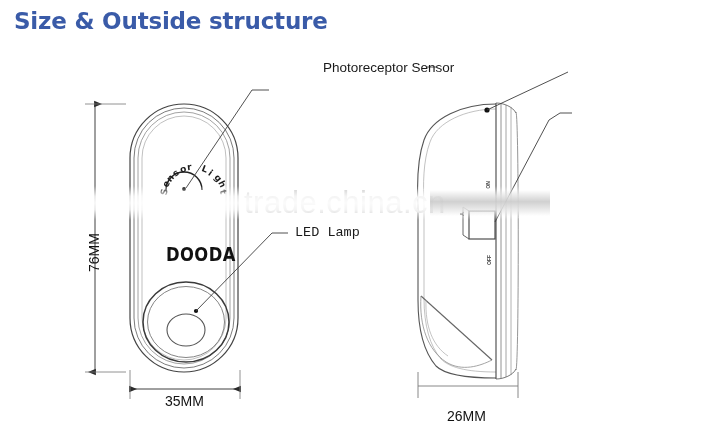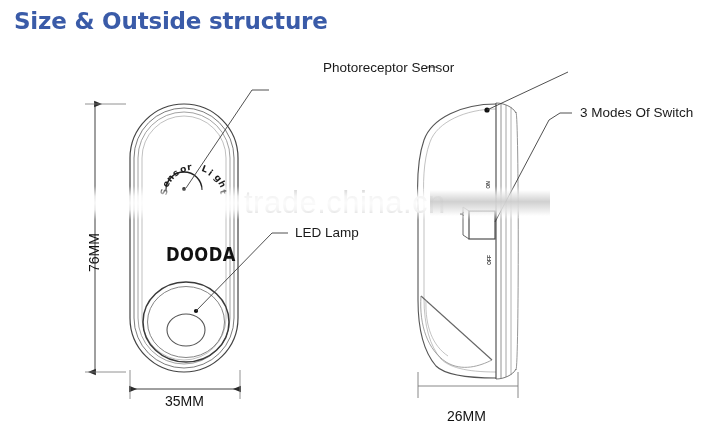--- a/index.html
+++ b/index.html
@@ -214,23 +214,22 @@
     <g stroke="#7a7a7a" stroke-width="0.9" fill="none">
       <line x1="418" y1="386" x2="518" y2="386"></line>
       <line x1="418" y1="372" x2="418" y2="398"></line>
       <line x1="518" y1="372" x2="518" y2="398"></line>
     </g>
   </svg>
 
   <div class="callout" style="left:295px;top:60px;margin-left:28px;">Photoreceptor Sensor</div>
 
 
-  <div class="callout" style="left:580px;top:105px;">3 Modes Of Switch</div>
-
-  <div class="callout" style="left:295px;top:225px;">LED Lamp</div>
+
+  <div class="callout" style="left:295px;top:225px;font-family:Liberation Mono, monospace;">LED Lamp</div>
 
   <div id="brand" style="left:166px;top:243px;">DOODA</div>
 
   <div id="arc-text">
       <span style="left: 14.6774px; top: 38.5547px; transform: rotate(-78deg);">S</span>
       <span style="left: 17.1806px; top: 31.3221px; transform: rotate(-63.8182deg);">e</span>
       <span style="left: 21.3796px; top: 24.9233px; transform: rotate(-49.6364deg);">n</span>
       <span style="left: 27.0182px; top: 19.7481px; transform: rotate(-35.4545deg);">s</span>
       <span style="left: 33.753px; top: 16.1122px; transform: rotate(-21.2727deg);">o</span>
       <span style="left: 41.1732px; top: 14.2371px; transform: rotate(-7.09091deg);">r</span>

